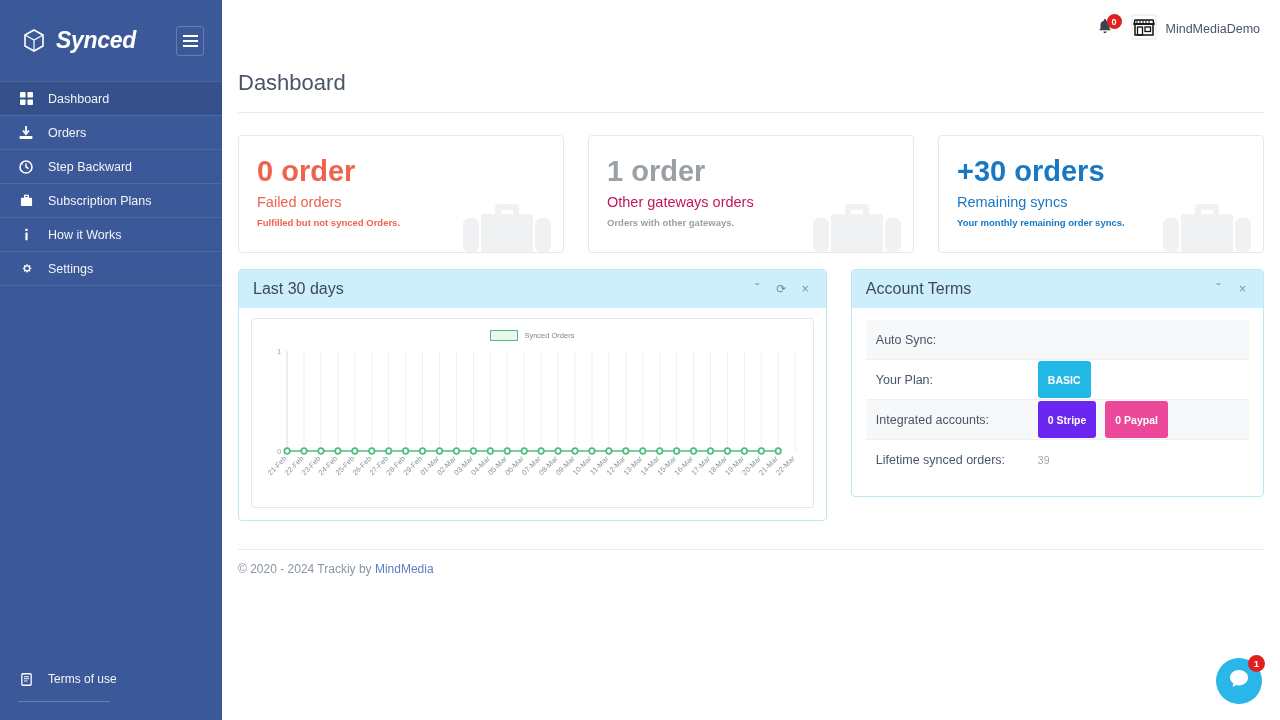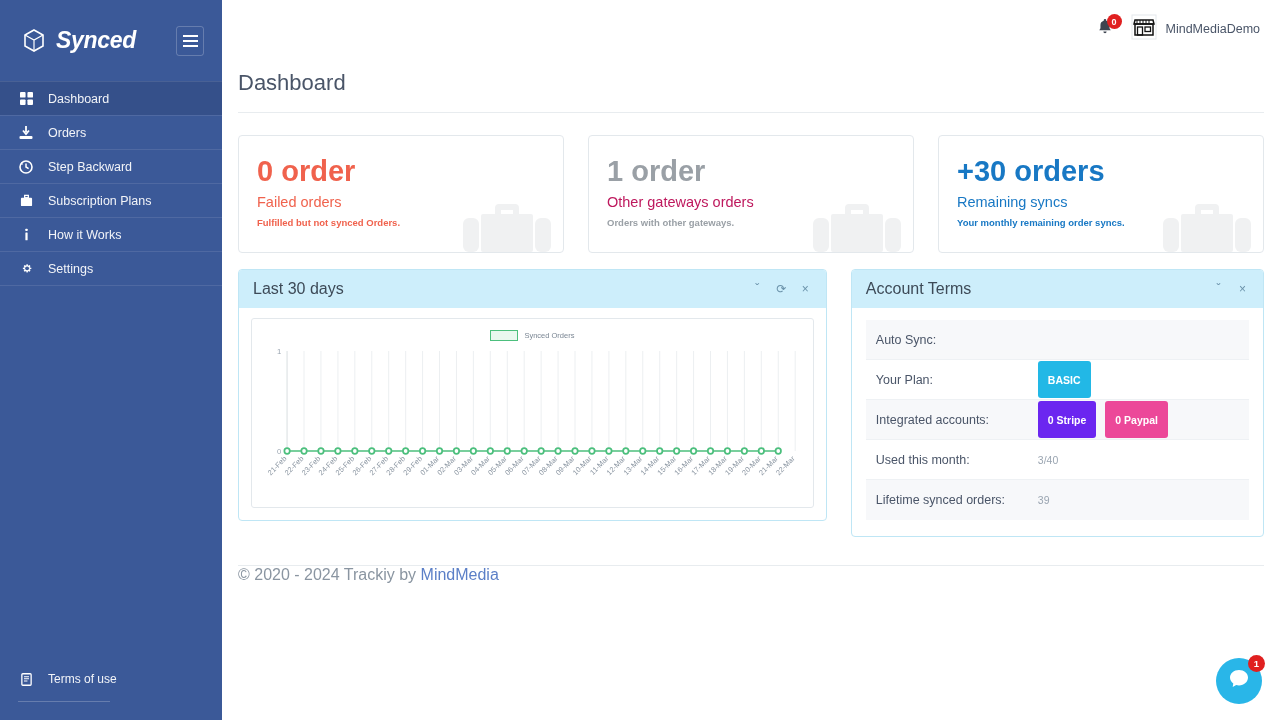--- a/index.html
+++ b/index.html
@@ -174,21 +174,22 @@
     height: 37px; padding: 0 10px; border-radius: 3px;
     font-size: 10.5px; font-weight: bold; color: #ffffff;
     cursor: pointer;
   }
   .plain-val { font-size: 10.5px; color: #9aa5b1; }
 
   
   #footer {
     margin-top: 28px;
     border-top: 1px solid #e8ecef;
-    font-size: 16px; color: #8a95a1;
+    padding-top: 12px;
+    font-size: 12px; color: #8a95a1;
   }
   #footer a { color: #5b7fc7; text-decoration: none; }
 
   
   #chat-widget {
     position: absolute; right: 18px; bottom: 16px;
     width: 46px; height: 46px; border-radius: 50%;
     background: #29b6e8; cursor: pointer;
     display: flex; align-items: center; justify-content: center;
   }
@@ -517,24 +518,20 @@
         </div>
 
         <div class="status-row">
           <span class="status-key">Integrated accounts:</span>
           <span class="status-val">
             <span class="badge" style="background:#6b26f0">0 Stripe</span>
             <span class="badge" style="background:#ec4899">0 Paypal</span>
           </span>
         </div>
 
-        <div class="status-row">
-          <span class="status-key">Used this month:</span>
-          <span class="status-val plain-val">3/40</span>
-        </div>
 
         <div class="status-row">
           <span class="status-key">Lifetime synced orders:</span>
           <span class="status-val plain-val">39</span>
         </div>
 
       </div>
     </div>
   </div>
 

